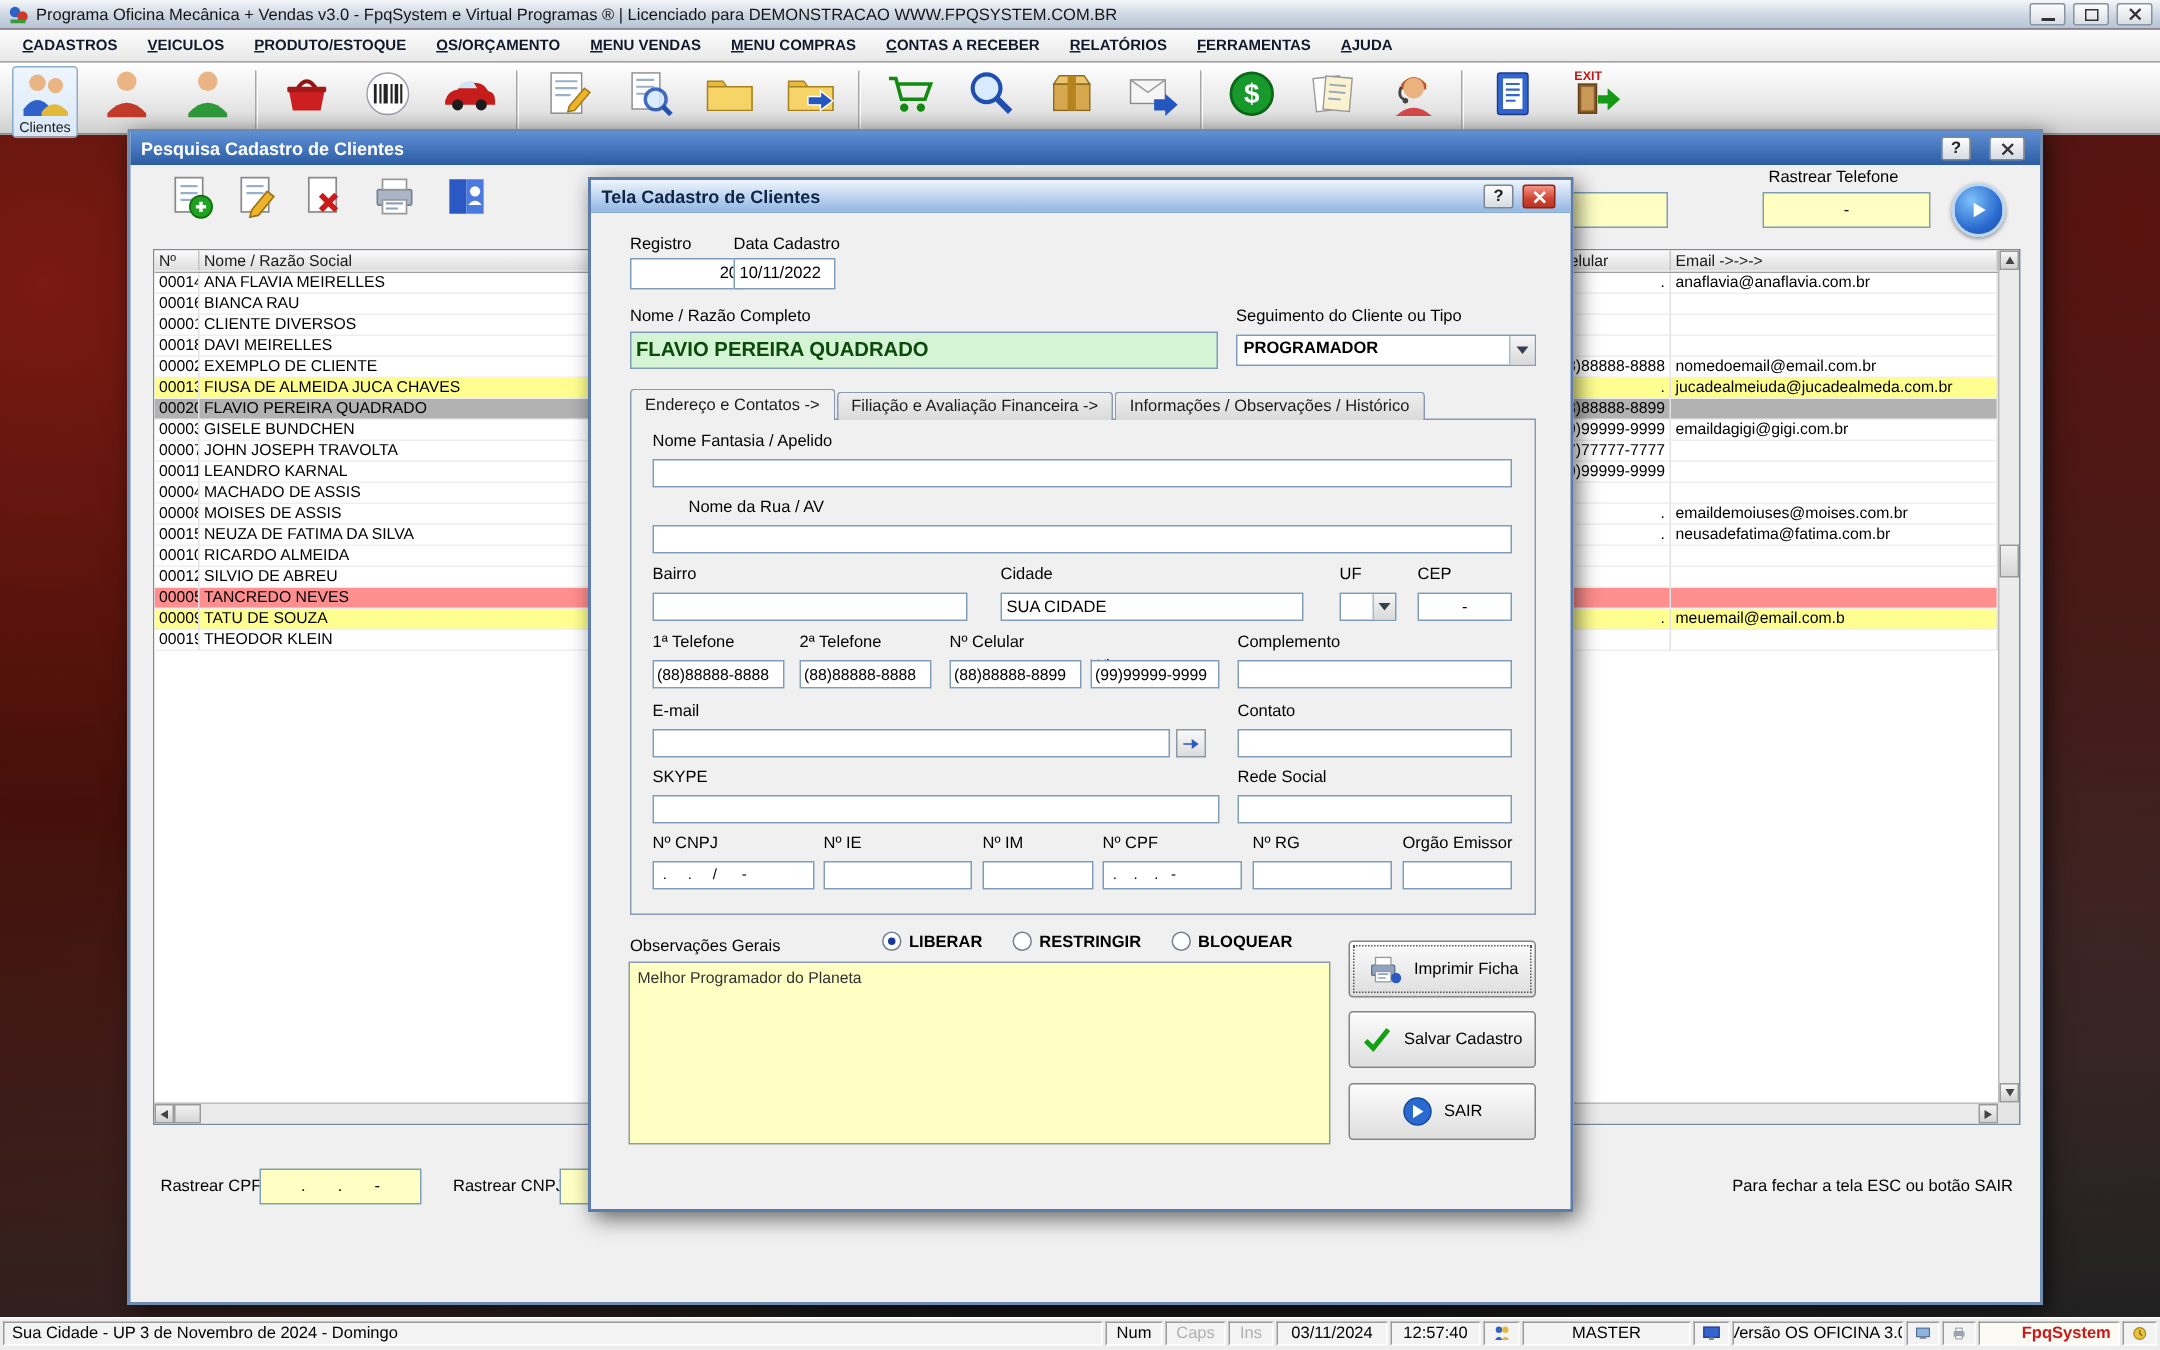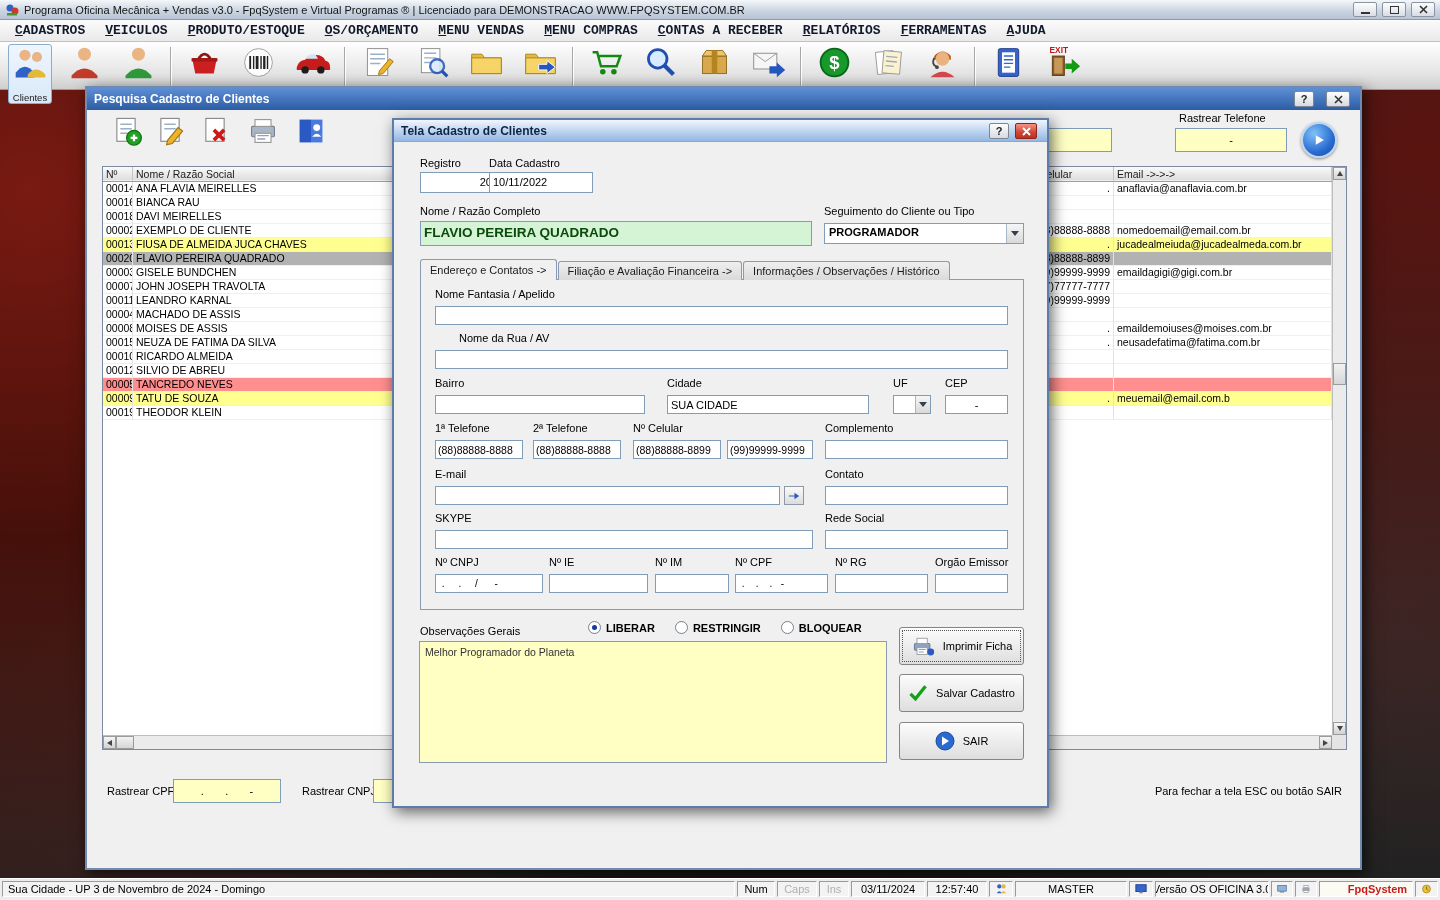--- a/index.html
+++ b/index.html
@@ -18,29 +18,29 @@
     background:linear-gradient(#f4f7fa,#ccd6e2 55%,#b7c4d4); border-bottom:1px solid #8d9aa9;
     display:flex; align-items:center; gap:5px; padding:0 5px; }
   .titlebar .ttext { font-size:11px; color:#141414; white-space:nowrap; overflow:hidden; flex:1; }
   .wbtn { width:24px; height:15px; background:linear-gradient(#fdfdfd,#d9dee5); border:1px solid #8b95a1;
     border-radius:2px; display:flex; align-items:center; justify-content:center; }
   .glyph-min { width:9px; height:2px; background:#333; margin-top:6px; }
   .glyph-max { width:9px; height:8px; border:1.5px solid #333; }
   .menubar { position:absolute; left:0; top:20px; width:1440px; height:22px;
     background:linear-gradient(#fbfbfb,#e9e9e9); border-bottom:1px solid #c2c2c2;
     display:flex; align-items:center; padding-left:5px; }
-  .menu-item { padding:3px 10px; font-size:13px; font-weight:700; color:#10192c; cursor:default;font-family:Liberation Mono, monospace; }
+  .menu-item { padding:3px 10px; font-size:10px; font-weight:700; color:#10192c; cursor:default; }
   .menu-item::first-letter { text-decoration:underline; }
   .toolbar { position:absolute; left:0; top:42px; width:1440px; height:48px;
     background:linear-gradient(#ffffff,#e4e4e4 68%,#cecece); border-bottom:1px solid #9a9a9a;
     display:flex; align-items:flex-start; gap:10px; padding:2px 8px 0; }
   .tb { width:44px; display:flex; flex-direction:column; align-items:center; }
   .tb svg { width:37px; height:37px; }
   .tb-label { font-size:9.5px; color:#1a1a1a; margin-top:-2px; }
-  .tb.active { border:1px solid #8cacc9; border-radius:3px; background:linear-gradient(#eef6ff,#d9e8f7);gap:12px; }
+  .tb.active { border:1px solid #8cacc9; border-radius:3px; background:linear-gradient(#eef6ff,#d9e8f7); }
   .tb-sep { width:2px; height:40px; margin-top:3px; border-left:1px solid #a8a8a8; border-right:1px solid #fff; }
   
   .lbl { position:absolute; font-size:11px; white-space:nowrap; color:#000; }
   .fld { position:absolute; background:#fff; border:1px solid #7f9db9; font-size:11px; line-height:14px;
     padding:2px 3px; white-space:pre; overflow:hidden; height:19px; }
   .fld.yellow { background:#ffffc4; text-align:center; }
   .fld.center { text-align:center; }
   .fld.right { text-align:right; }
   .combo { position:absolute; background:#fff; border:1px solid #7f9db9; display:flex; height:21px; }
   .combo .val { flex:1; padding:2px 4px; font-size:11px; overflow:hidden; white-space:nowrap; }
@@ -397,20 +397,27 @@
 
 
             <div class="g-row">
               <div class="gc c-num">00016</div>
               <div class="gc c-name">BIANCA RAU</div>
               <div class="gc c-mid"></div>
               <div class="gc c-cel"></div>
               <div class="gc c-email"></div>
             </div>
 
+            <div class="g-row">
+              <div class="gc c-num">00001</div>
+              <div class="gc c-name">CLIENTE DIVERSOS</div>
+              <div class="gc c-mid"></div>
+              <div class="gc c-cel"></div>
+              <div class="gc c-email"></div>
+            </div>
 
             <div class="g-row">
               <div class="gc c-num">00018</div>
               <div class="gc c-name">DAVI MEIRELLES</div>
               <div class="gc c-mid"></div>
               <div class="gc c-cel"></div>
               <div class="gc c-email"></div>
             </div>
 
             <div class="g-row">
@@ -564,21 +571,21 @@
       <span class="cap-btn red" style="right:10px;width:22px;">
           <svg width="9" height="9" viewBox="0 0 9 9">
             <path d="M1 1l7 7M8 1L1 8" stroke="#fff" stroke-width="1.8"></path>
           </svg>
         </span>
     </div>
 
     <span class="lbl" style="left:26px;top:37px;">Registro</span>
     <div class="fld right" style="left:26px;top:52px;width:76px;height:21px;padding-left:24px;">20</div>
     <span class="lbl" style="left:95px;top:37px;">Data Cadastro</span>
-    <div class="fld" style="left:95px;top:52px;width:104px;height:21px;">10/11/2022</div>
+    <div class="fld" style="left:95px;top:52px;width:68px;height:21px;">10/11/2022</div>
 
     <span class="lbl" style="left:26px;top:85px;">Nome / Razão Completo</span>
     <div class="fld greenfld" style="left:26px;top:101px;width:392px;height:25px;">FLAVIO PEREIRA QUADRADO</div>
     <span class="lbl" style="left:430px;top:85px;">Seguimento do Cliente ou Tipo</span>
     <div class="combo" style="left:430px;top:103px;width:200px;">
       <span class="val" style="font-weight:700;">PROGRAMADOR</span>
       <span class="drop">
           <span class="tri-down"></span>
         </span>
     </div>

